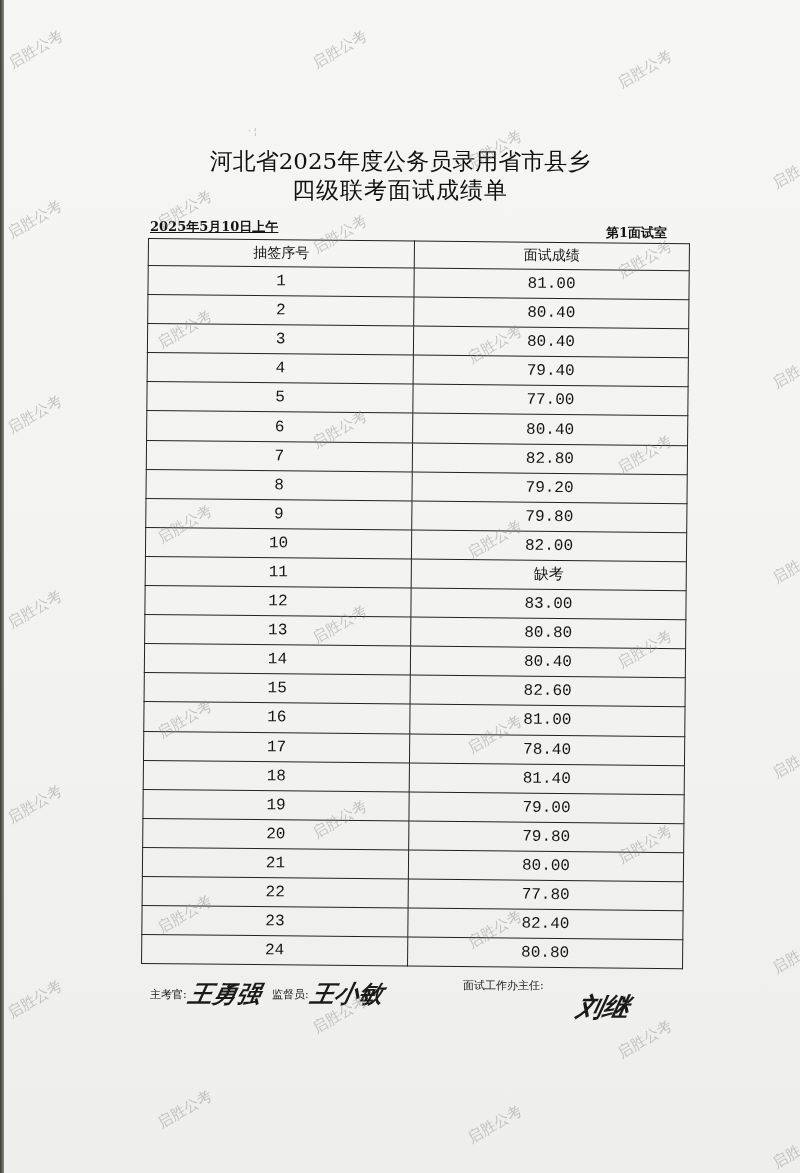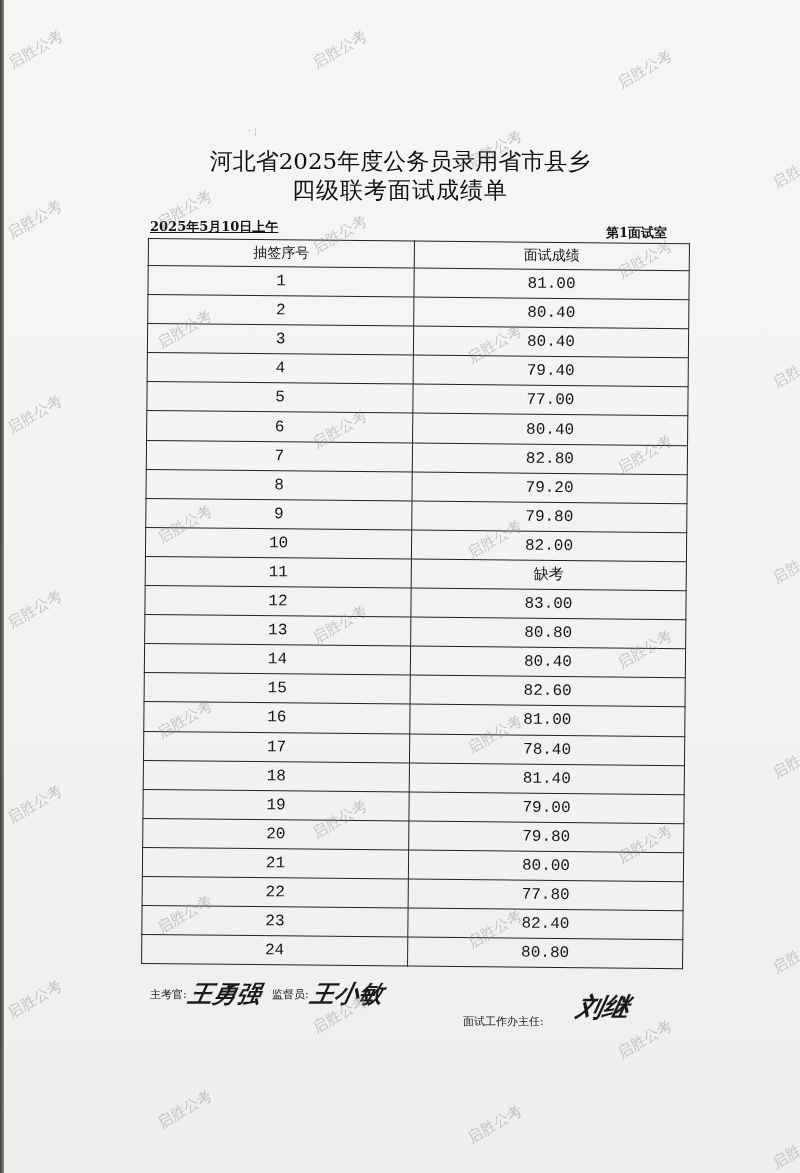--- a/index.html
+++ b/index.html
@@ -279,21 +279,21 @@
   </table>
 </div>
 
 <div class="signatures">
   <div class="sig-block" style="left:0;">
     <span class="sig-label">主考官:</span><span class="sig-hand">王勇强</span>
   </div>
   <div class="sig-block" style="left:122px;">
     <span class="sig-label">监督员:</span><span class="sig-hand">王小敏</span>
   </div>
-  <div class="sig-block" style="left:313px;margin-top:36px;">
+  <div class="sig-block" style="left:313px;">
     <span class="sig-label">面试工作办主任:</span>
   </div>
   <span class="sig-hand director">刘继</span>
 </div>
 
 <div id="watermarks">
     <span class="watermark" style="left: 6px; top: 40px;">启胜公考</span>
     <span class="watermark" style="left: 310px; top: 40px;">启胜公考</span>
     <span class="watermark" style="left: 615px; top: 60px;">启胜公考</span>
     <span class="watermark" style="left: 770px; top: 160px;">启胜公考</span>

